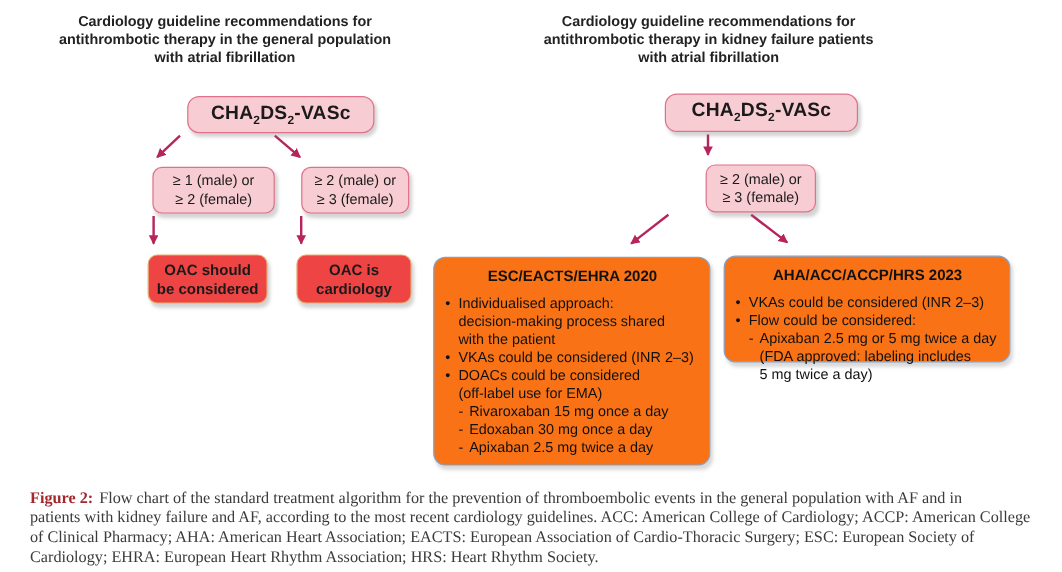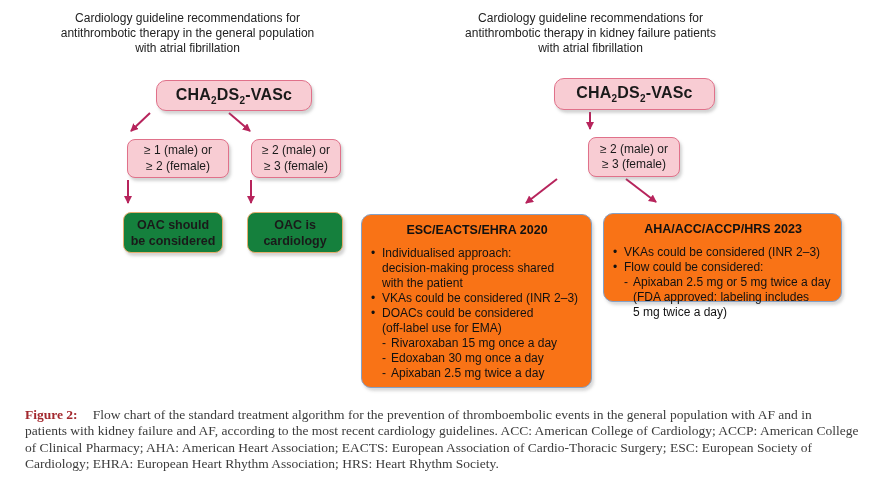--- a/index.html
+++ b/index.html
@@ -7,35 +7,35 @@
     position:relative;
     width:885px;height:477px;
     background:#ffffff;
     font-family:"Liberation Sans","DejaVu Sans",sans-serif;
     color:#1a1a1a;
     overflow:hidden;
   }
   .arrows{position:absolute;left:0;top:0;pointer-events:none;}
   .chart-title{
     position:absolute;
-    font-weight:normal;font-size:12px;line-height:15px;
+    font-weight:bold;font-size:12px;line-height:15px;
     text-align:center;white-space:pre-line;color:#222;
   }
   #l-title{left:35px;top:11px;width:305px;}
   #r-title{left:438px;top:11px;width:305px;}
   .box{
     position:absolute;display:flex;align-items:center;justify-content:center;
     text-align:center;white-space:pre-line;
     border-radius:8px;
     box-shadow:2px 3px 3px rgba(130,130,130,0.35);
     box-sizing:border-box;
     margin-left:44px;
   }
   .pink{background:#f8ccd3;border:1.6px solid #e0718a;}
-  .orange{background:#15803d;border:1.6px solid #e5ad6e;}
+  .orange{background:#ef4444;border:1.6px solid #e5ad6e;}
   .root{font-weight:bold;font-size:16px;border-radius:10px;letter-spacing:.2px;}
   .sub{font-size:10px;vertical-align:-4px;font-weight:bold;}
   .branch{font-size:12px;line-height:15.5px;}
   .outcome{font-weight:bold;font-size:12.5px;line-height:16px;}
   #l-root{left:112px;top:80px;width:156px;height:31px;}
   #r-root{left:510px;top:78px;width:161px;height:32px;}
   #l-branch-a{left:83px;top:139px;width:102px;height:39px;}
   #l-branch-b{left:207px;top:139px;width:90px;height:39px;}
   #r-branch{left:544px;top:137px;width:92px;height:40px;}
   #l-outcome-a{left:79px;top:212px;width:100px;height:41px;}
@@ -52,21 +52,21 @@
   .brow .marker{flex:0 0 11px;}
   .brow.ind{margin-left:11px;}
   .brow.ind .marker{flex:0 0 9px;}
   .btext{white-space:pre-line;}
   .caption{
     position:absolute;left:25px;top:407px;width:848px;
     font-family:"Liberation Serif","DejaVu Serif",serif;
     font-size:13.5px;line-height:16.4px;color:#3b3b3b;
     white-space:pre-line;
   }
-  .figlabel{color:#a3282e;font-weight:bold;padding-right:15px;}
+  .figlabel{color:#a3282e;font-weight:bold;padding-right:5px;}
 </style>
 </head>
 <body>
 
 <div class="canvas">
 
   <svg class="arrows" width="885" height="477">
     <defs>
       <marker id="ah" markerUnits="userSpaceOnUse" markerWidth="10" markerHeight="10" refX="7" refY="4" orient="auto">
         <path d="M0,0 L8,4 L0,8 Z" fill="#b7245c"></path>

